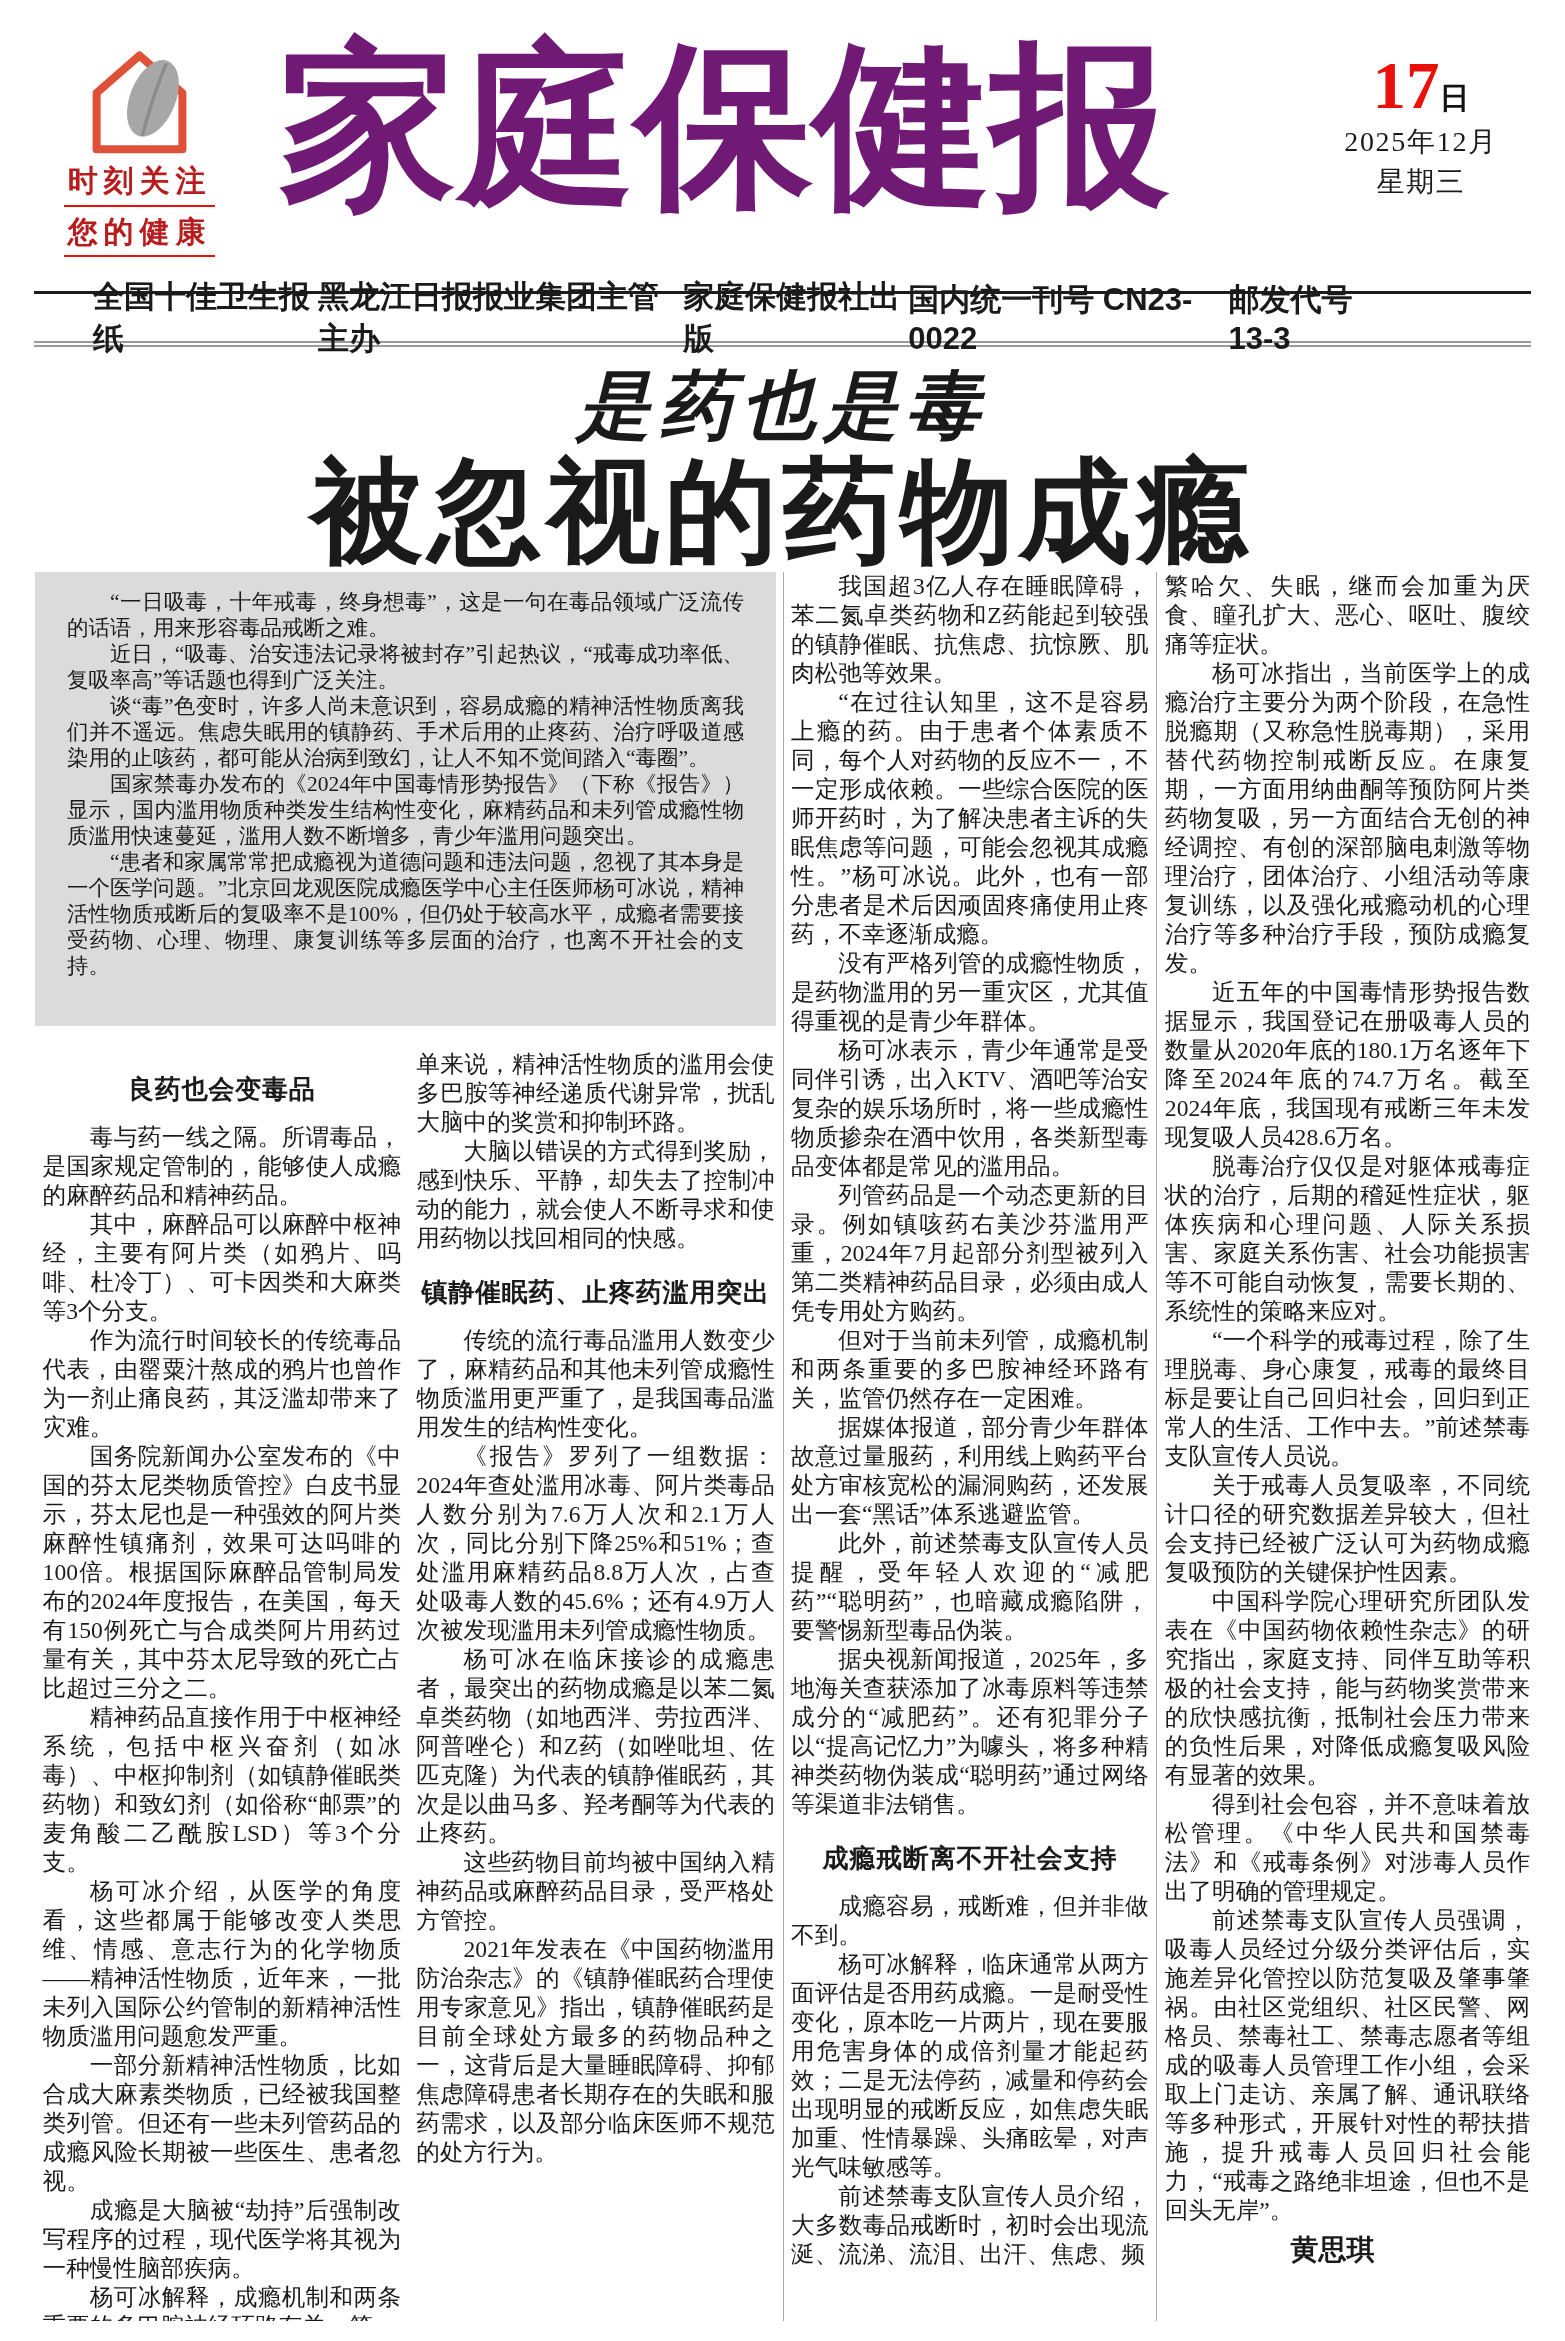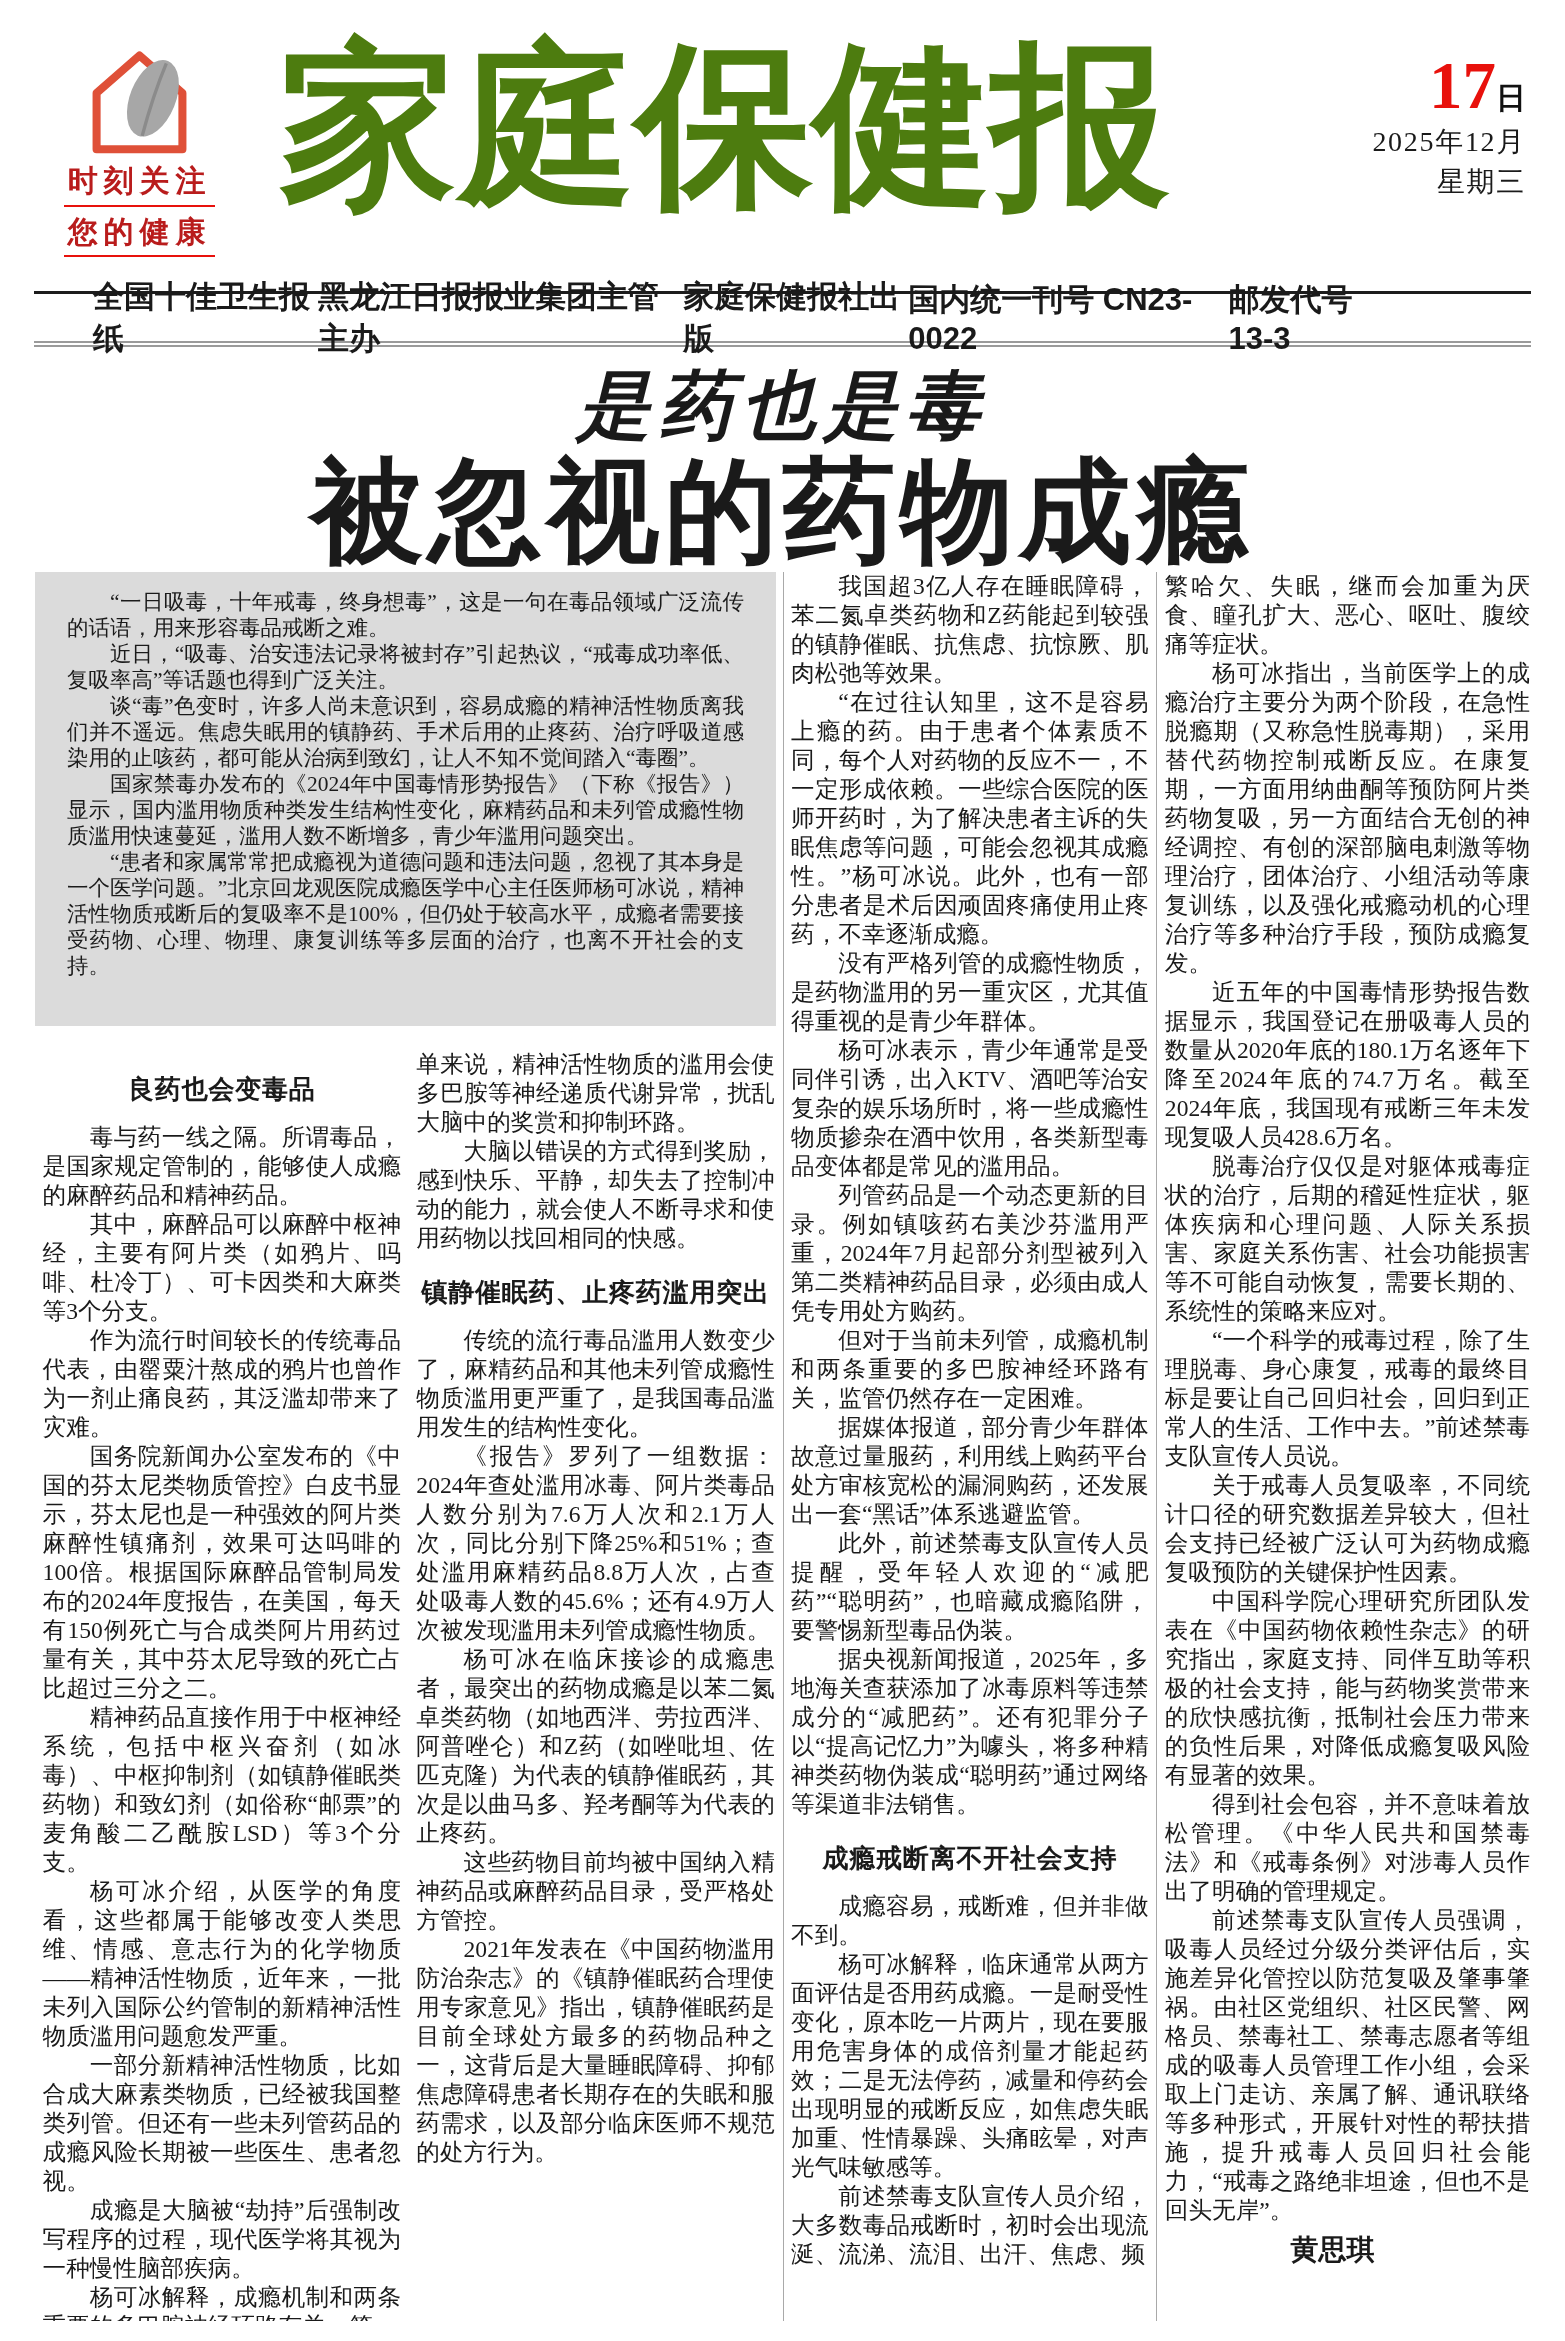--- a/index.html
+++ b/index.html
@@ -5,23 +5,23 @@
   html,body{margin:0;padding:0;background:#ffffff;}
   .page{position:relative;width:1565px;height:2342px;background:#fff;overflow:hidden;
         font-family:"Liberation Serif","DejaVu Serif",serif;color:#1a1a1a;}
   
   .logo-block{position:absolute;left:64px;top:42px;width:151px;text-align:center;}
   .logo-block svg{display:block;margin:0 auto;}
   .slogan-line{font-family:"Liberation Sans","DejaVu Sans",sans-serif;font-weight:bold;
         color:#b91c1c;font-size:30px;letter-spacing:5.9px;border-bottom:2.5px solid #e8110c;
         padding-bottom:2.5px;margin-top:5px;white-space:nowrap;}
   .paper-title{position:absolute;left:261px;top:22px;width:926px;margin:0;text-align:center;
-        font-size:178px;line-height:210px;font-weight:bold;color:#4d7c0f;letter-spacing:0px;
+        font-size:178px;line-height:210px;font-weight:bold;color:#701a75;letter-spacing:0px;
         font-family:"Liberation Serif","DejaVu Serif",serif;}
-  .date-block{position:absolute;right:39px;top:52px;width:210px;text-align:right;line-height:1.25;}
+  .date-block{position:absolute;right:39px;top:52px;width:210px;text-align:center;line-height:1.25;}
   .day-num{color:#e8110c;font-size:67px;font-weight:bold;line-height:1;}
   .day-suffix{font-size:30px;font-weight:bold;color:#111;}
   .date-line{font-size:28px;margin-top:5px;letter-spacing:1.7px;}
   
   .pub-info{position:absolute;top:291px;left:34px;right:34px;height:56px;
         border-top:3.4px solid #1c1c1c;border-bottom:6.7px double #9a9a9a;
         display:flex;align-items:center;justify-content:space-between;
         padding:0 126px 0 59px;box-sizing:border-box;
         font-family:"Liberation Sans","DejaVu Sans",sans-serif;font-size:31px;font-weight:bold;}
   

